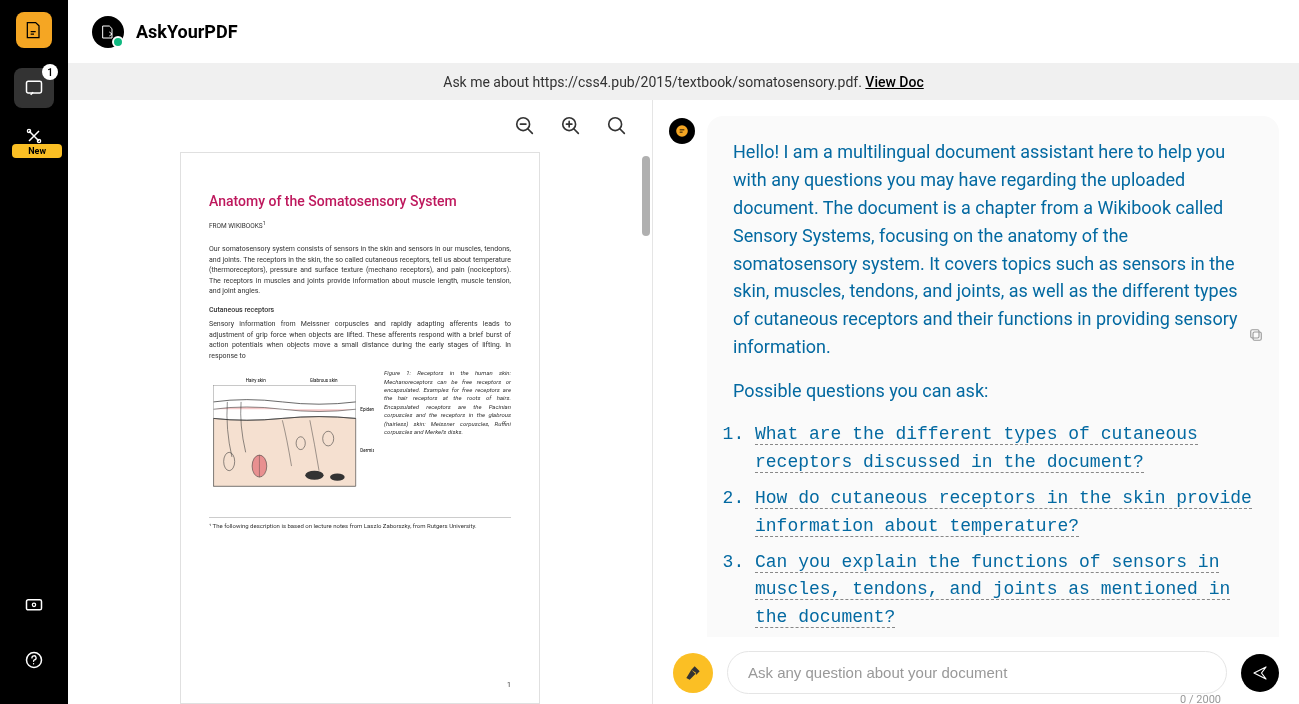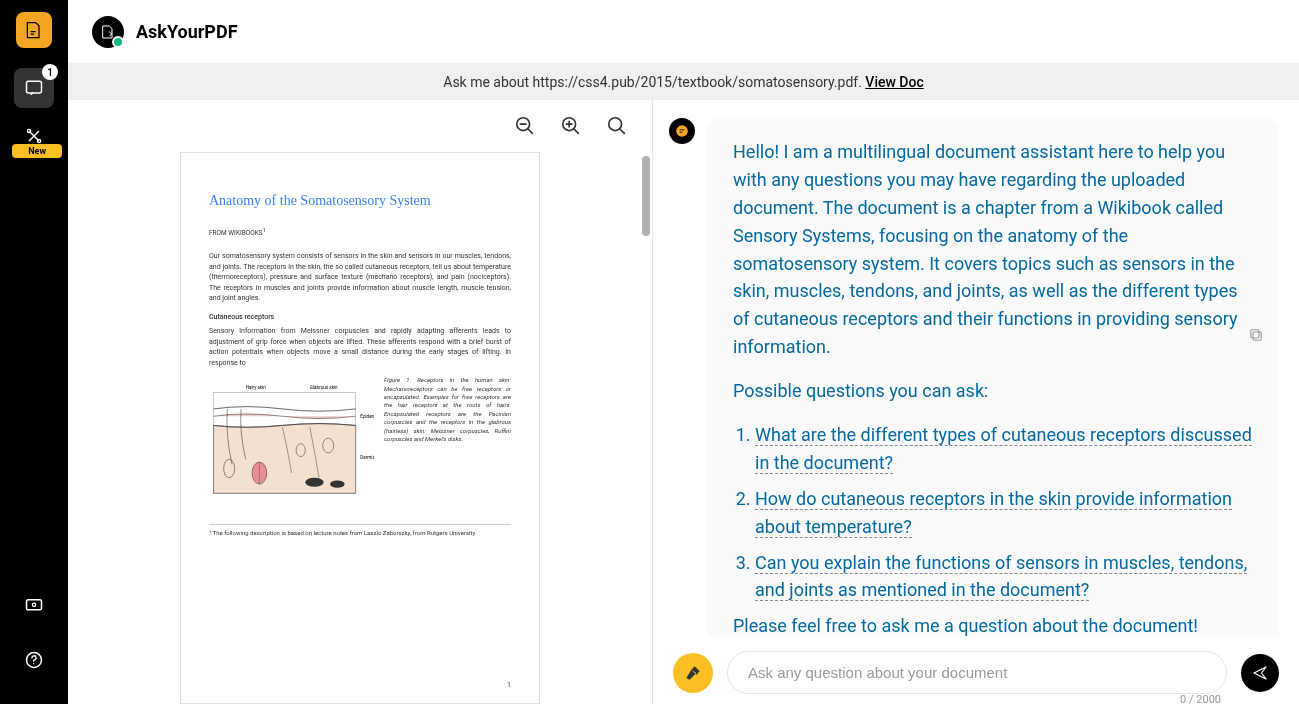--- a/index.html
+++ b/index.html
@@ -22,42 +22,42 @@
 .more-btn { background: #fff; border: 1px solid #d1d5db; width: 36px; height: 36px; border-radius: 10px; display: flex; align-items: center; justify-content: center; cursor: pointer; }
 .banner { background: #f0f0f0; padding: 10px 0; text-align: center; font-size: 14px; color: #333; }
 .banner a { color: #000; text-decoration: underline; font-weight: 500; }
 .content { flex: 1; display: flex; overflow: hidden; }
 .pdf-panel { width: 585px; display: flex; flex-direction: column; border-right: 1px solid #e5e5e5; }
 .pdf-toolbar { height: 52px; display: flex; align-items: center; justify-content: flex-end; padding: 0 20px; gap: 16px; }
 .pdf-toolbar button { background: none; border: none; cursor: pointer; color: #333; padding: 4px; }
 .pdf-viewer { flex: 1; background: #fff; overflow-y: auto; display: flex; justify-content: center; padding: 0 40px; position: relative; }
 .pdf-scrollbar { position: absolute; right: 2px; top: 4px; width: 8px; height: 80px; background: #b0b0b0; border-radius: 4px; }
 .pdf-page { width: 360px; background: #fff; border: 1px solid #e0e0e0; padding: 40px 28px 20px; font-size: 7px; color: #333; position: relative; }
-.pdf-page h1 { font-size: 14px; font-weight: 500; margin-bottom: 18px; color: #3b82f6; font-family: Liberation Serif, serif; }
+.pdf-page h1 { font-size: 14px; font-weight: 500; margin-bottom: 11px; color: #be185d; }
 .pdf-sub { font-size: 6.5px; margin-bottom: 14px; }
 .pdf-body { display: flex; gap: 0; }
 .pdf-col-l { flex: 1.3; line-height: 1.5; text-align: justify; }
 .pdf-col-r { flex: 1; }
 .pdf-note { background: #f7cfd1; padding: 8px; font-size: 6.5px; font-style: italic; line-height: 1.4; color: #333; }
 .pdf-sec { font-size: 7px; font-weight: 500; margin: 8px 0 4px; }
 .pdf-fig-row { display: flex; gap: 10px; margin-top: 8px; }
 .pdf-diagram { flex: 1.3; height: 130px; position: relative; }
 .pdf-fig-cap { flex: 1; font-size: 6px; font-style: italic; line-height: 1.4; text-align: justify; }
 .pdf-foot { font-size: 6px; margin-top: 18px; border-top: 1px solid #ccc; padding-top: 4px; }
 .pdf-pgnum { position: absolute; bottom: 14px; right: 28px; font-size: 7px; }
 .pdf-footer { height: 60px; display: flex; align-items: center; padding: 0 20px; gap: 12px; border-top: 1px solid #f0f0f0; }
 .action-btn { border: 1px solid #d1d5db; background: #fff; padding: 10px 16px; border-radius: 10px; font-size: 14px; font-weight: 500; display: flex; align-items: center; gap: 8px; cursor: pointer; }
 .page-indicator { margin-left: auto; font-size: 15px; font-weight: 700; color: #000; margin-right: 4px;}
 .chat-panel { flex: 1; display: flex; flex-direction: column; background: #fff; }
 .chat-body { flex: 1; overflow-y: auto; padding: 16px 20px 8px 16px; }
 .chat-row { display: flex; align-items: flex-start; gap: 12px; }
 .chat-avatar { width: 26px; height: 26px; background: #000; border-radius: 50%; flex-shrink: 0; display: flex; align-items: center; justify-content: center; margin-top: 2px; }
 .chat-bubble { background: #fafafa; border-radius: 16px; padding: 22px 26px 14px; font-size: 18px; line-height: 1.55; color: #0369a1; flex: 1; position: relative; }
 .chat-bubble p { margin-bottom: 16px; }
-.chat-bubble ol { padding-left: 22px; margin-bottom: 4px; }
+.chat-bubble ol { padding-left: 22px; margin-bottom: 4px; font-family: Liberation Mono, monospace; }
 .chat-bubble li { margin-bottom: 8px; }
 .chat-bubble li span { border-bottom: 1px dashed #888; cursor: pointer; }
 .chat-actions-top { position: absolute; top: 210px; right: 14px; display: flex; gap: 6px; color: #888; }
 .chat-actions-bot { display: flex; justify-content: flex-end; gap: 10px; color: #888; margin-top: 6px; }
 .chat-time { font-size: 18px; color: #ef4444; margin-top: 10px; margin-left: 38px; }
 .chat-input-area { padding: 14px 20px 10px; display: flex; align-items: center; gap: 14px; position: relative; }
 .magic-btn { width: 40px; height: 40px; background: #fbbf24; border-radius: 50%; display: flex; align-items: center; justify-content: center; cursor: pointer; flex-shrink: 0; }
 .chat-input-wrap { flex: 1; position: relative; }
 .chat-input { width: 100%; border: 1px solid #e5e5e5; border-radius: 24px; padding: 12px 20px; font-size: 15px; outline: none; color: #333; }
 .chat-input::placeholder { color: #999; }

